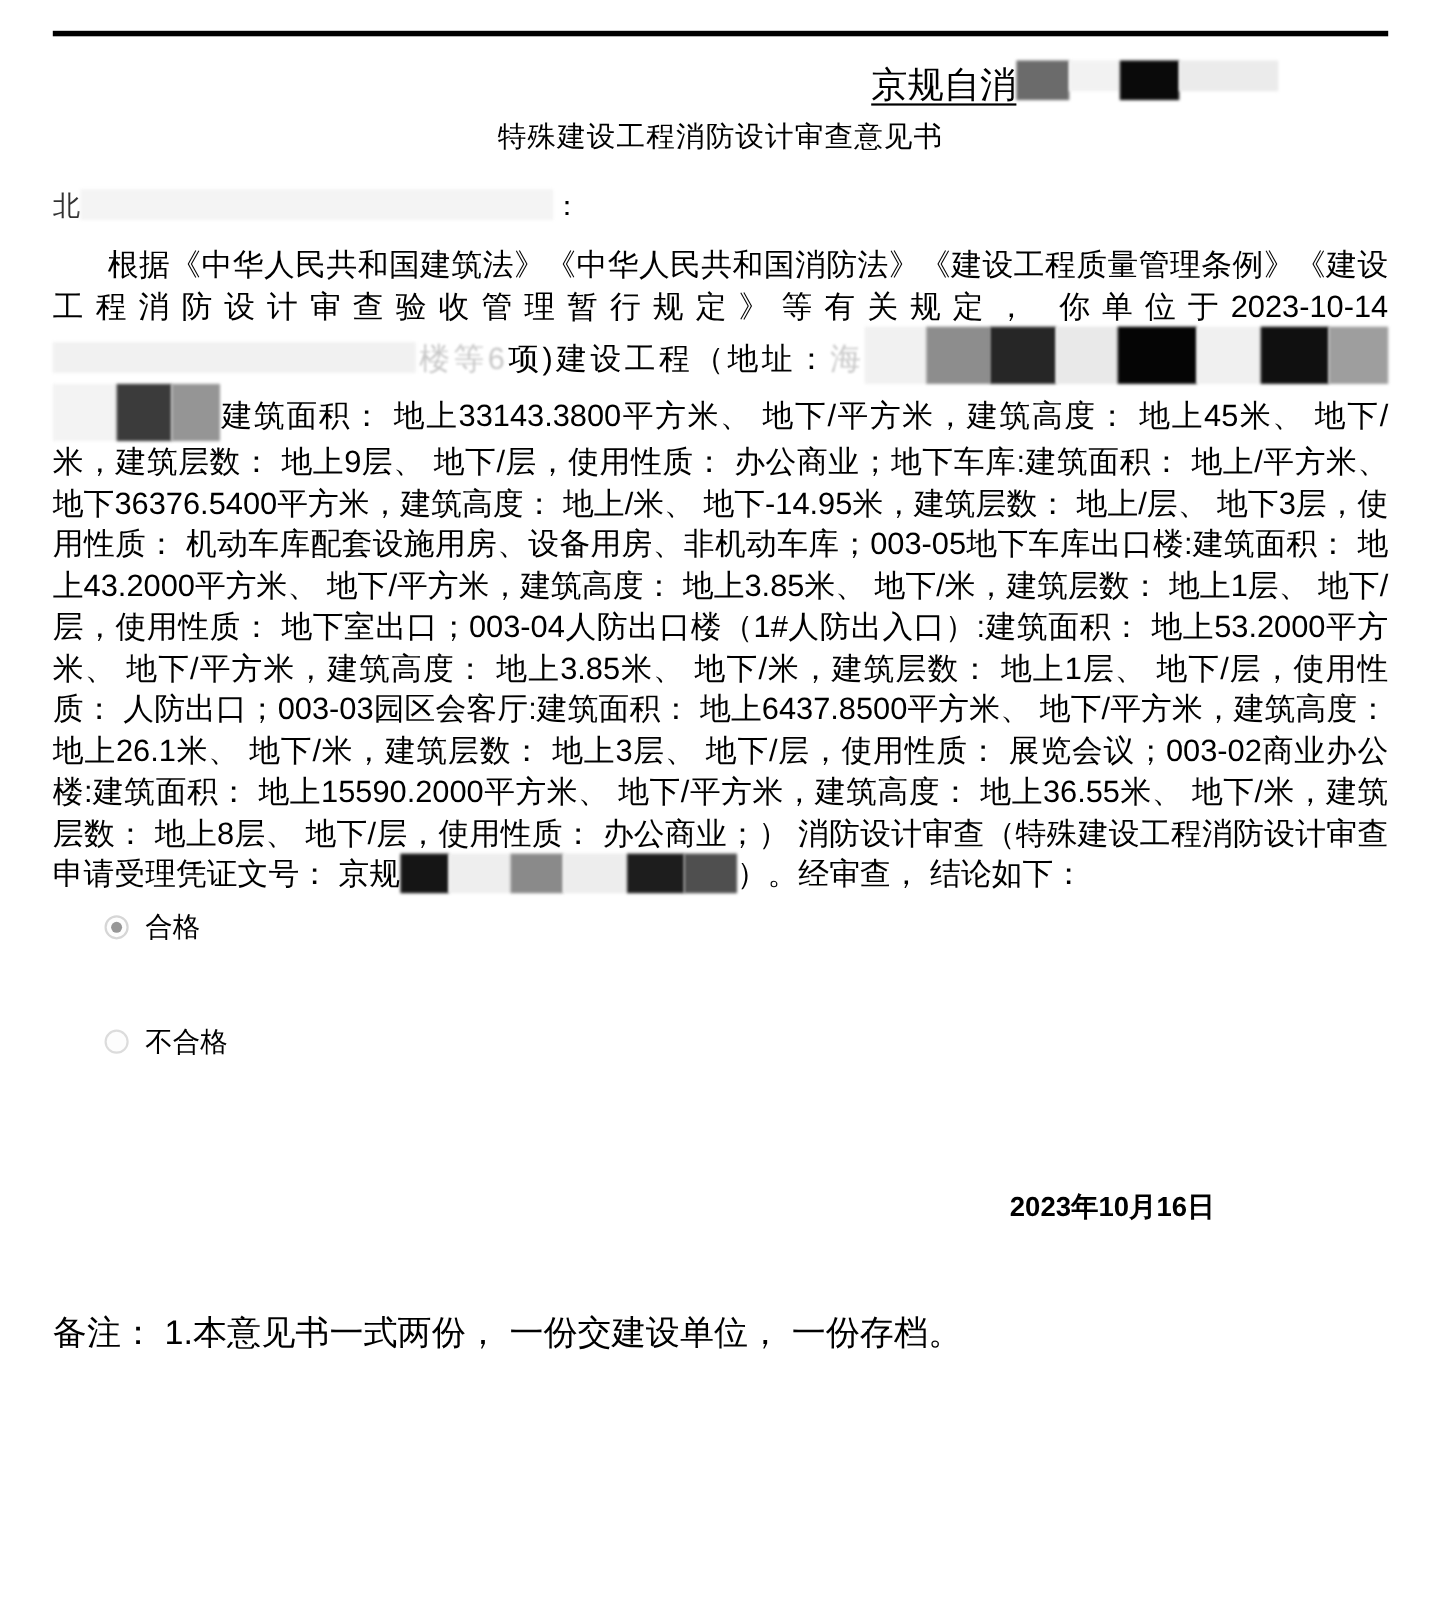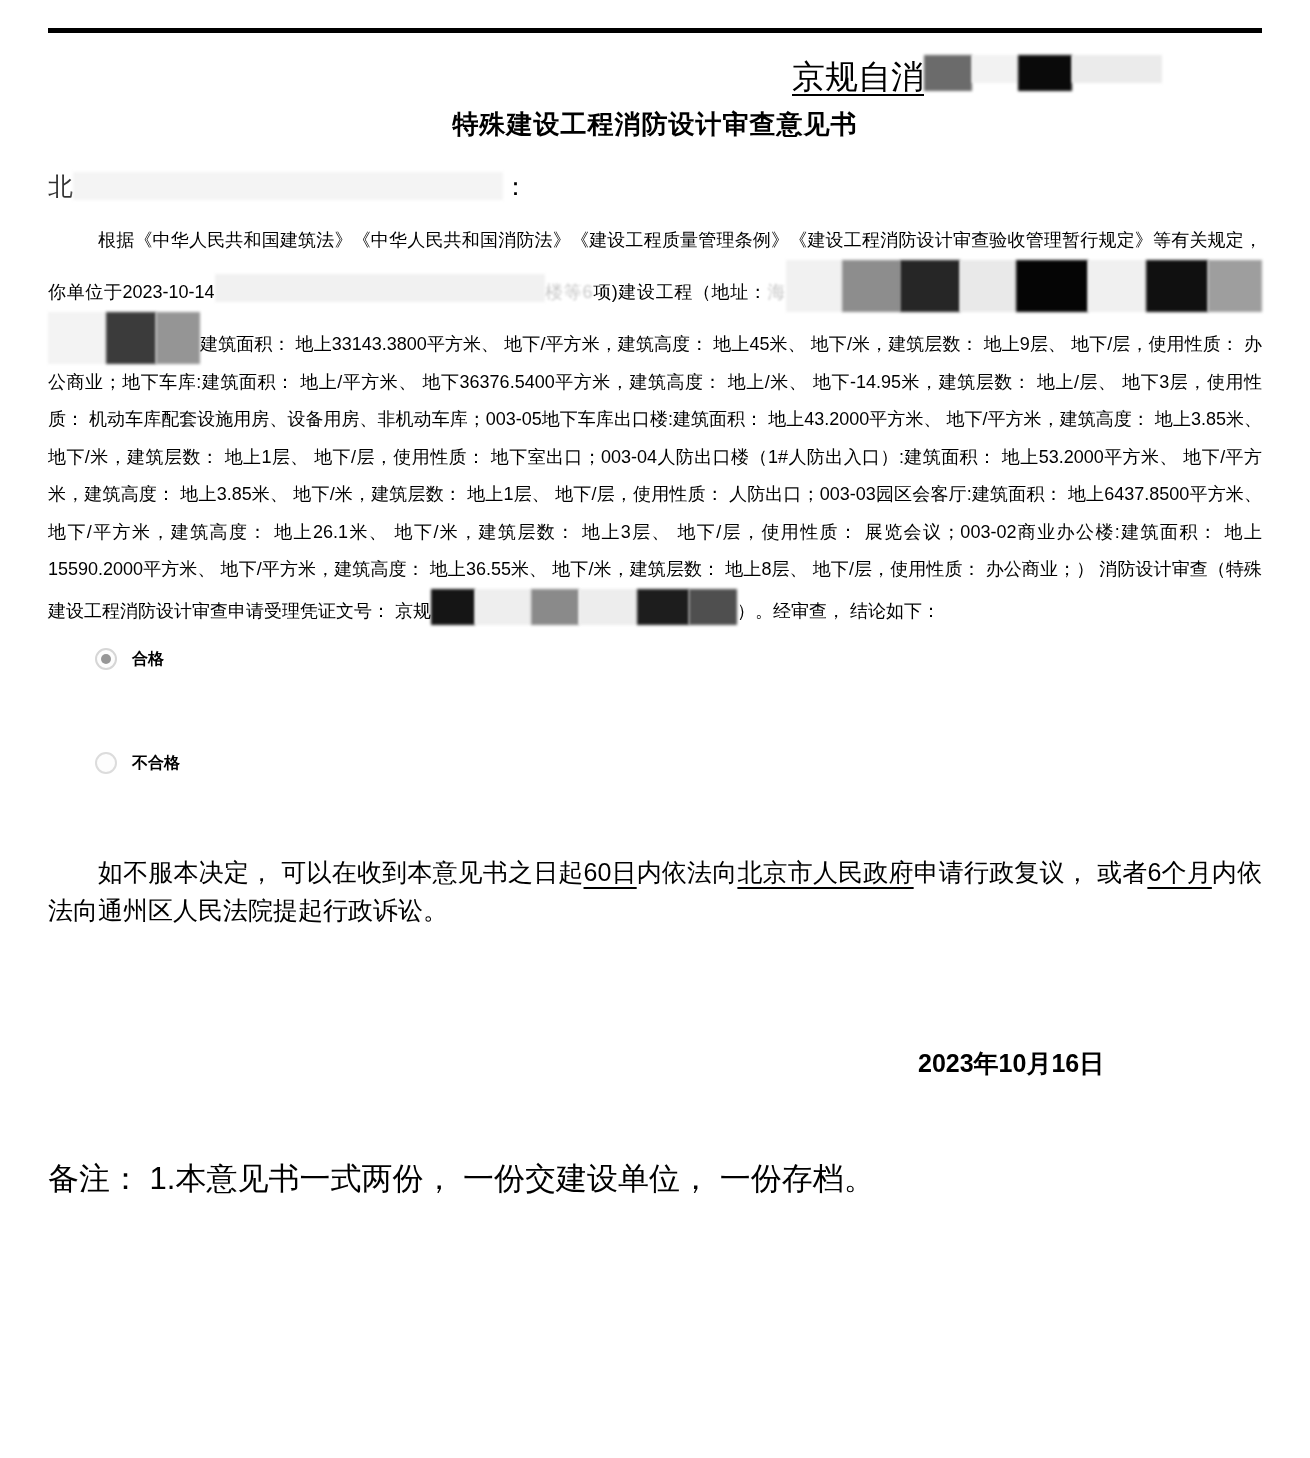--- a/index.html
+++ b/index.html
@@ -37,33 +37,33 @@
     display: flex;
     justify-content: flex-end;
     align-items: flex-start;
     padding-right: 100px;
     font-size: 33px;
   }
   .doc-title {
     margin-top: 16px;
     text-align: center;
     font-size: 26px;
-    font-weight: 700;
+    font-weight: 400;
     letter-spacing: 1px;
   }
   .addressee {
     margin-top: 28px;
     font-size: 25px;
     height: 32px;
     display: flex;
     align-items: center;
   }
   .body-paragraph {
     margin-top: 20px;
-    font-size: 18px;
+    font-size: 28px;
     line-height: 37.5px;
     text-indent: 50px;
     text-align: justify;
   }
   .appeal-paragraph {
     margin-top: 76px;
     font-size: 25px;
     line-height: 37.5px;
     text-indent: 50px;
     text-align: justify;
@@ -111,22 +111,21 @@
   .radio-circle.checked { border-color: #d6d6d6; }
   .radio-circle.checked::after {
     content: '';
     position: absolute;
     left: 4px; top: 4px; right: 4px; bottom: 4px;
     border-radius: 50%;
     background: #979797;
   }
   .radio-label {
     margin-left: 15px;
-    font-size: 16px;
-    font-weight: bold;
+    font-size: 25px;
   }
   .issue-date {
     margin-top: 118px;
     margin-left: 870px;
     font-size: 25px;
     font-weight: bold;
   }
   .remarks {
     margin-top: 80px;
     font-size: 31px;
@@ -163,21 +162,20 @@
     <div class="radio-option">
       <span class="radio-circle checked"></span>
       <span class="radio-label">合格</span>
     </div>
     <div class="radio-option">
       <span class="radio-circle"></span>
       <span class="radio-label">不合格</span>
     </div>
   </div>
 
-  <div class="appeal-paragraph"><span>如不服本决定， 可以在收到本意见书之日起</span><span class="u">60日</span><span>内依法向</span><span class="u">北京市人民政府</span><span>申请行政复议， 或者</span><span class="u">6个月</span><span>内依法向通州区人民法院提起行政诉讼。</span></div>
 
   <div class="issue-date">2023年10月16日</div>
 
   <div class="remarks">
     <div class="line1">备注： 1.本意见书一式两份， 一份交建设单位， 一份存档。</div>
 
   </div>
 
 </div>
 

